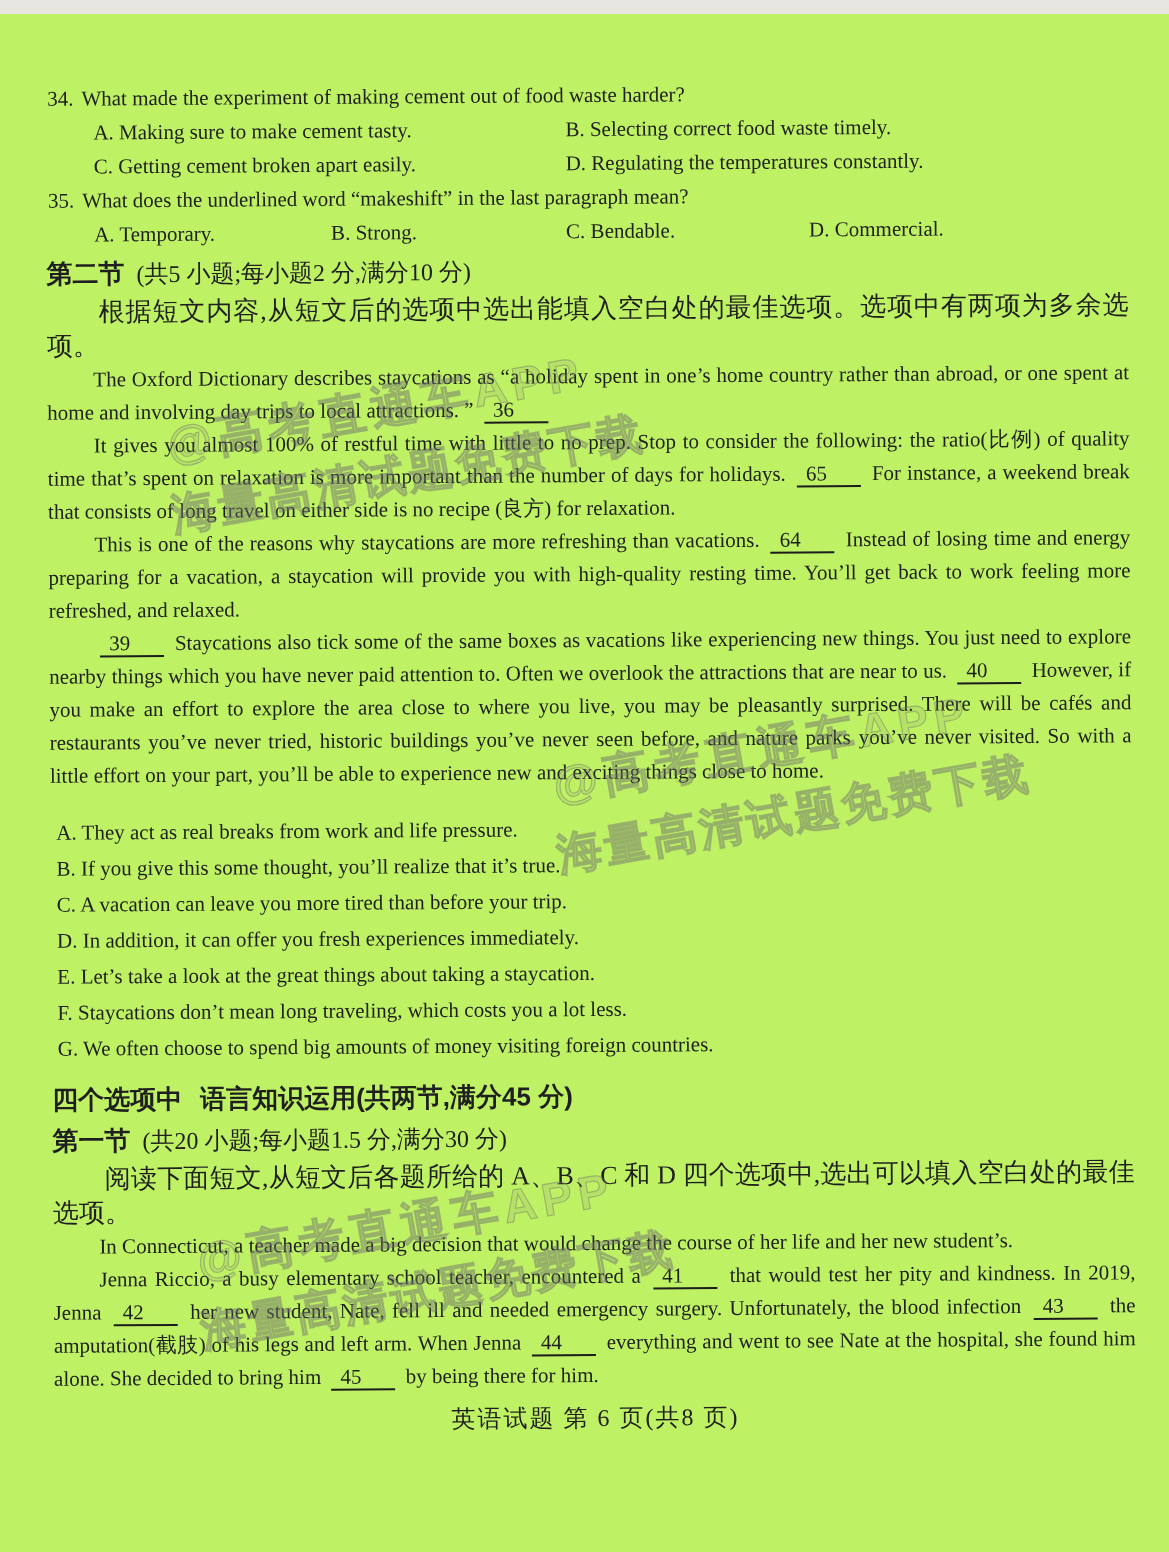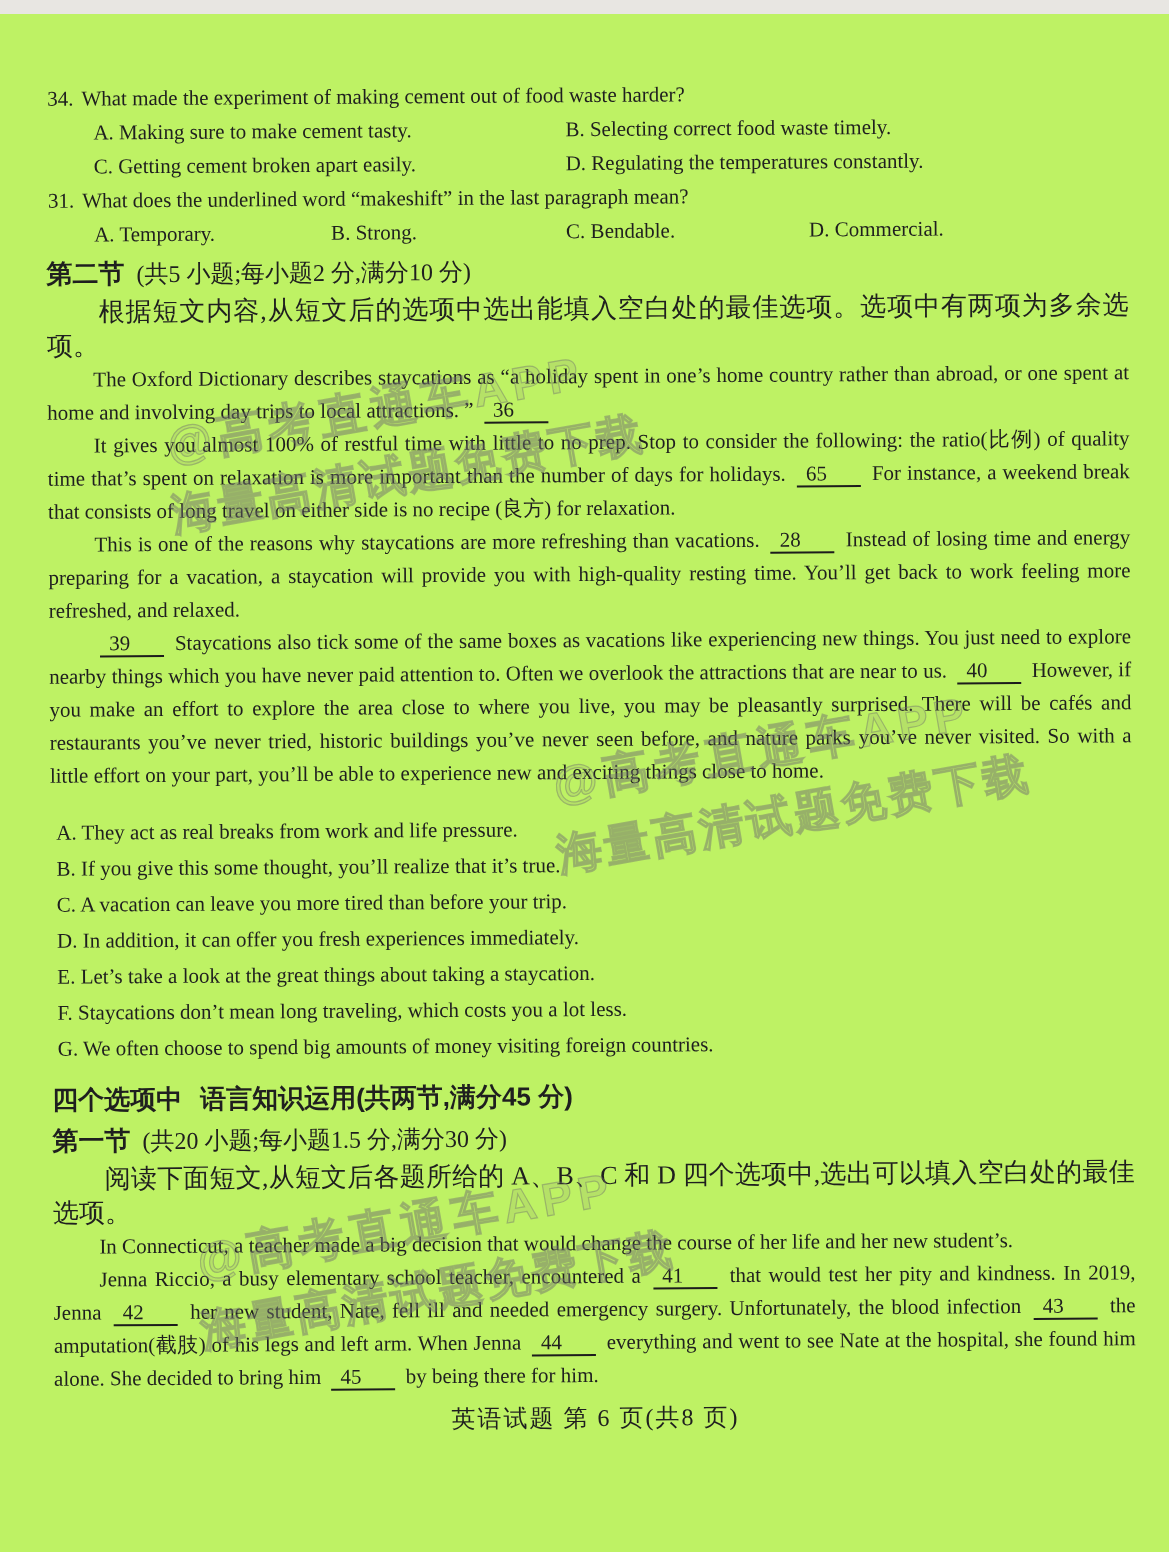--- a/index.html
+++ b/index.html
@@ -67,37 +67,37 @@
       <span class="qnum">34.</span><span>What made the experiment of making cement out of food waste harder?</span>
     </p>
     <div class="opt-grid2">
       <div>A. Making sure to make cement tasty.</div>
       <div>B. Selecting correct food waste timely.</div>
       <div>C. Getting cement broken apart easily.</div>
       <div>D. Regulating the temperatures constantly.</div>
     </div>
 
     <p class="stem">
-      <span class="qnum">31.</span><span>What does the underlined word “makeshift” in the last paragraph mean?</span>
+      <span class="qnum">35.</span><span>What does the underlined word “makeshift” in the last paragraph mean?</span>
     </p>
     <div class="opt-grid4">
       <div>A. Temporary.</div>
       <div>B. Strong.</div>
       <div>C. Bendable.</div>
       <div>D. Commercial.</div>
     </div>
 
     <p class="cn-heading">
       <span>第二节</span><span class="detail">(共5 小题;每小题2 分,满分10 分)</span>
     </p>
     <p class="cn-para">根据短文内容,从短文后的选项中选出能填入空白处的最佳选项。选项中有两项为多余选项。</p>
 
     <p class="en-para">The Oxford Dictionary describes staycations as “a holiday spent in one’s home country rather than abroad, or one spent at home and involving day trips to local attractions. ” <span class="blank">36</span></p>
     <p class="en-para">It gives you almost 100% of restful time with little to no prep. Stop to consider the following: the ratio(比例) of quality time that’s spent on relaxation is more important than the number of days for holidays. <span class="blank">65</span> For instance, a weekend break that consists of long travel on either side is no recipe (良方) for relaxation.</p>
-    <p class="en-para">This is one of the reasons why staycations are more refreshing than vacations. <span class="blank">28</span> Instead of losing time and energy preparing for a vacation, a staycation will provide you with high-quality resting time. You’ll get back to work feeling more refreshed, and relaxed.</p>
+    <p class="en-para">This is one of the reasons why staycations are more refreshing than vacations. <span class="blank">64</span> Instead of losing time and energy preparing for a vacation, a staycation will provide you with high-quality resting time. You’ll get back to work feeling more refreshed, and relaxed.</p>
     <p class="en-para"><span class="blank">39</span> Staycations also tick some of the same boxes as vacations like experiencing new things. You just need to explore nearby things which you have never paid attention to. Often we overlook the attractions that are near to us. <span class="blank">40</span> However, if you make an effort to explore the area close to where you live, you may be pleasantly surprised. There will be cafés and restaurants you’ve never tried, historic buildings you’ve never seen before, and nature parks you’ve never visited. So with a little effort on your part, you’ll be able to experience new and exciting things close to home.</p>
 
     <div class="choices">
       <div class="choice">A. They act as real breaks from work and life pressure.</div>
       <div class="choice">B. If you give this some thought, you’ll realize that it’s true.</div>
       <div class="choice">C. A vacation can leave you more tired than before your trip.</div>
       <div class="choice">D. In addition, it can offer you fresh experiences immediately.</div>
       <div class="choice">E. Let’s take a look at the great things about taking a staycation.</div>
       <div class="choice">F. Staycations don’t mean long traveling, which costs you a lot less.</div>
       <div class="choice">G. We often choose to spend big amounts of money visiting foreign countries.</div>

